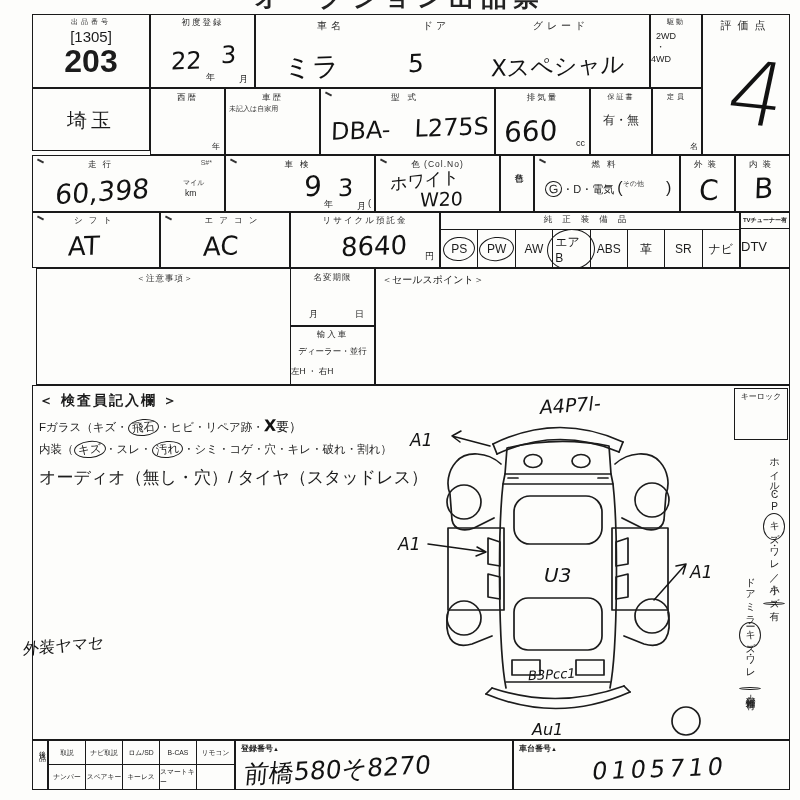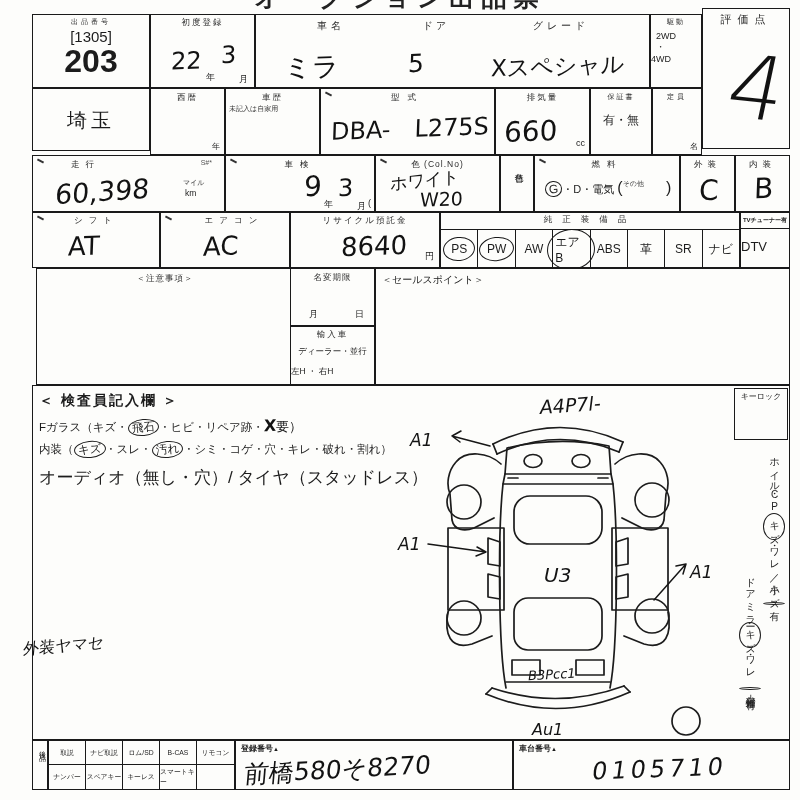--- a/index.html
+++ b/index.html
@@ -59,21 +59,21 @@
     <span class="hw abs" style="left:235px;top:36px;font-size:23px;">Xスペシャル</span>
   </div>
 
   <div class="box" style="left:650px;top:14px;width:52px;height:74px;">
     <span class="lbl tiny" style="margin-top:2px;letter-spacing:2px;">駆動</span>
     <div style="font-size:9px;padding-left:5px;margin-top:4px;">2WD</div>
     <div style="font-size:9px;padding-left:5px;">・</div>
     <div style="font-size:9px;">4WD</div>
   </div>
 
-  <div class="box" style="left:702px;top:8px;width:88px;height:141px;">
+  <div class="box" style="left:702px;top:14px;width:88px;height:141px;">
     <span class="lbl" style="margin-top:3px;letter-spacing:6px;font-size:11px;">評価点</span>
     <span class="hw abs" style="left:26px;top:28px;font-size:88px;font-weight:200;transform:rotate(6deg) skewX(-6deg);">4</span>
   </div>
 
   <div class="box" style="left:32px;top:88px;width:118px;height:63px;">
     <div style="text-align:center;font-size:20px;letter-spacing:4px;margin-top:18px;">埼玉</div>
   </div>
 
   <div class="box" style="left:150px;top:88px;width:75px;height:67px;">
     <span class="lbl s" style="margin-top:3px;">西暦</span>
@@ -100,21 +100,21 @@
     <span class="lbl tiny" style="margin-top:3px;letter-spacing:2px;">保証書</span>
     <div style="text-align:center;font-size:12px;margin-top:10px;">有・無</div>
   </div>
 
   <div class="box" style="left:652px;top:88px;width:50px;height:67px;">
     <span class="lbl tiny" style="margin-top:3px;letter-spacing:3px;">定員</span>
     <span class="abs" style="right:3px;bottom:2px;font-size:8px;">名</span>
   </div>
 
   <div class="box tick" style="left:32px;top:155px;width:193px;height:57px;">
-    <span class="lbl s abs" style="left:38px;top:3px;letter-spacing:6px;">走行</span>
+    <span class="lbl s abs" style="left:55px;top:3px;letter-spacing:6px;">走行</span>
     <span class="abs" style="right:12px;top:3px;font-size:7px;color:#555;">S#*</span>
     <span class="abs tiny" style="left:150px;top:22px;color:#444;">マイル</span>
     <span class="abs" style="left:152px;top:32px;font-size:8.5px;">km</span>
     <span class="hw abs" style="left:22px;top:20px;font-size:27px;transform:rotate(-4deg) skewX(-8deg);">60,398</span>
   </div>
 
   <div class="box tick" style="left:225px;top:155px;width:150px;height:57px;">
     <span class="lbl s" style="margin-top:3px;letter-spacing:7px;">車検</span>
     <span class="hw abs" style="left:78px;top:14px;font-size:28px;">9</span>
     <span class="abs" style="left:98px;top:42px;font-size:9px;">年</span>

